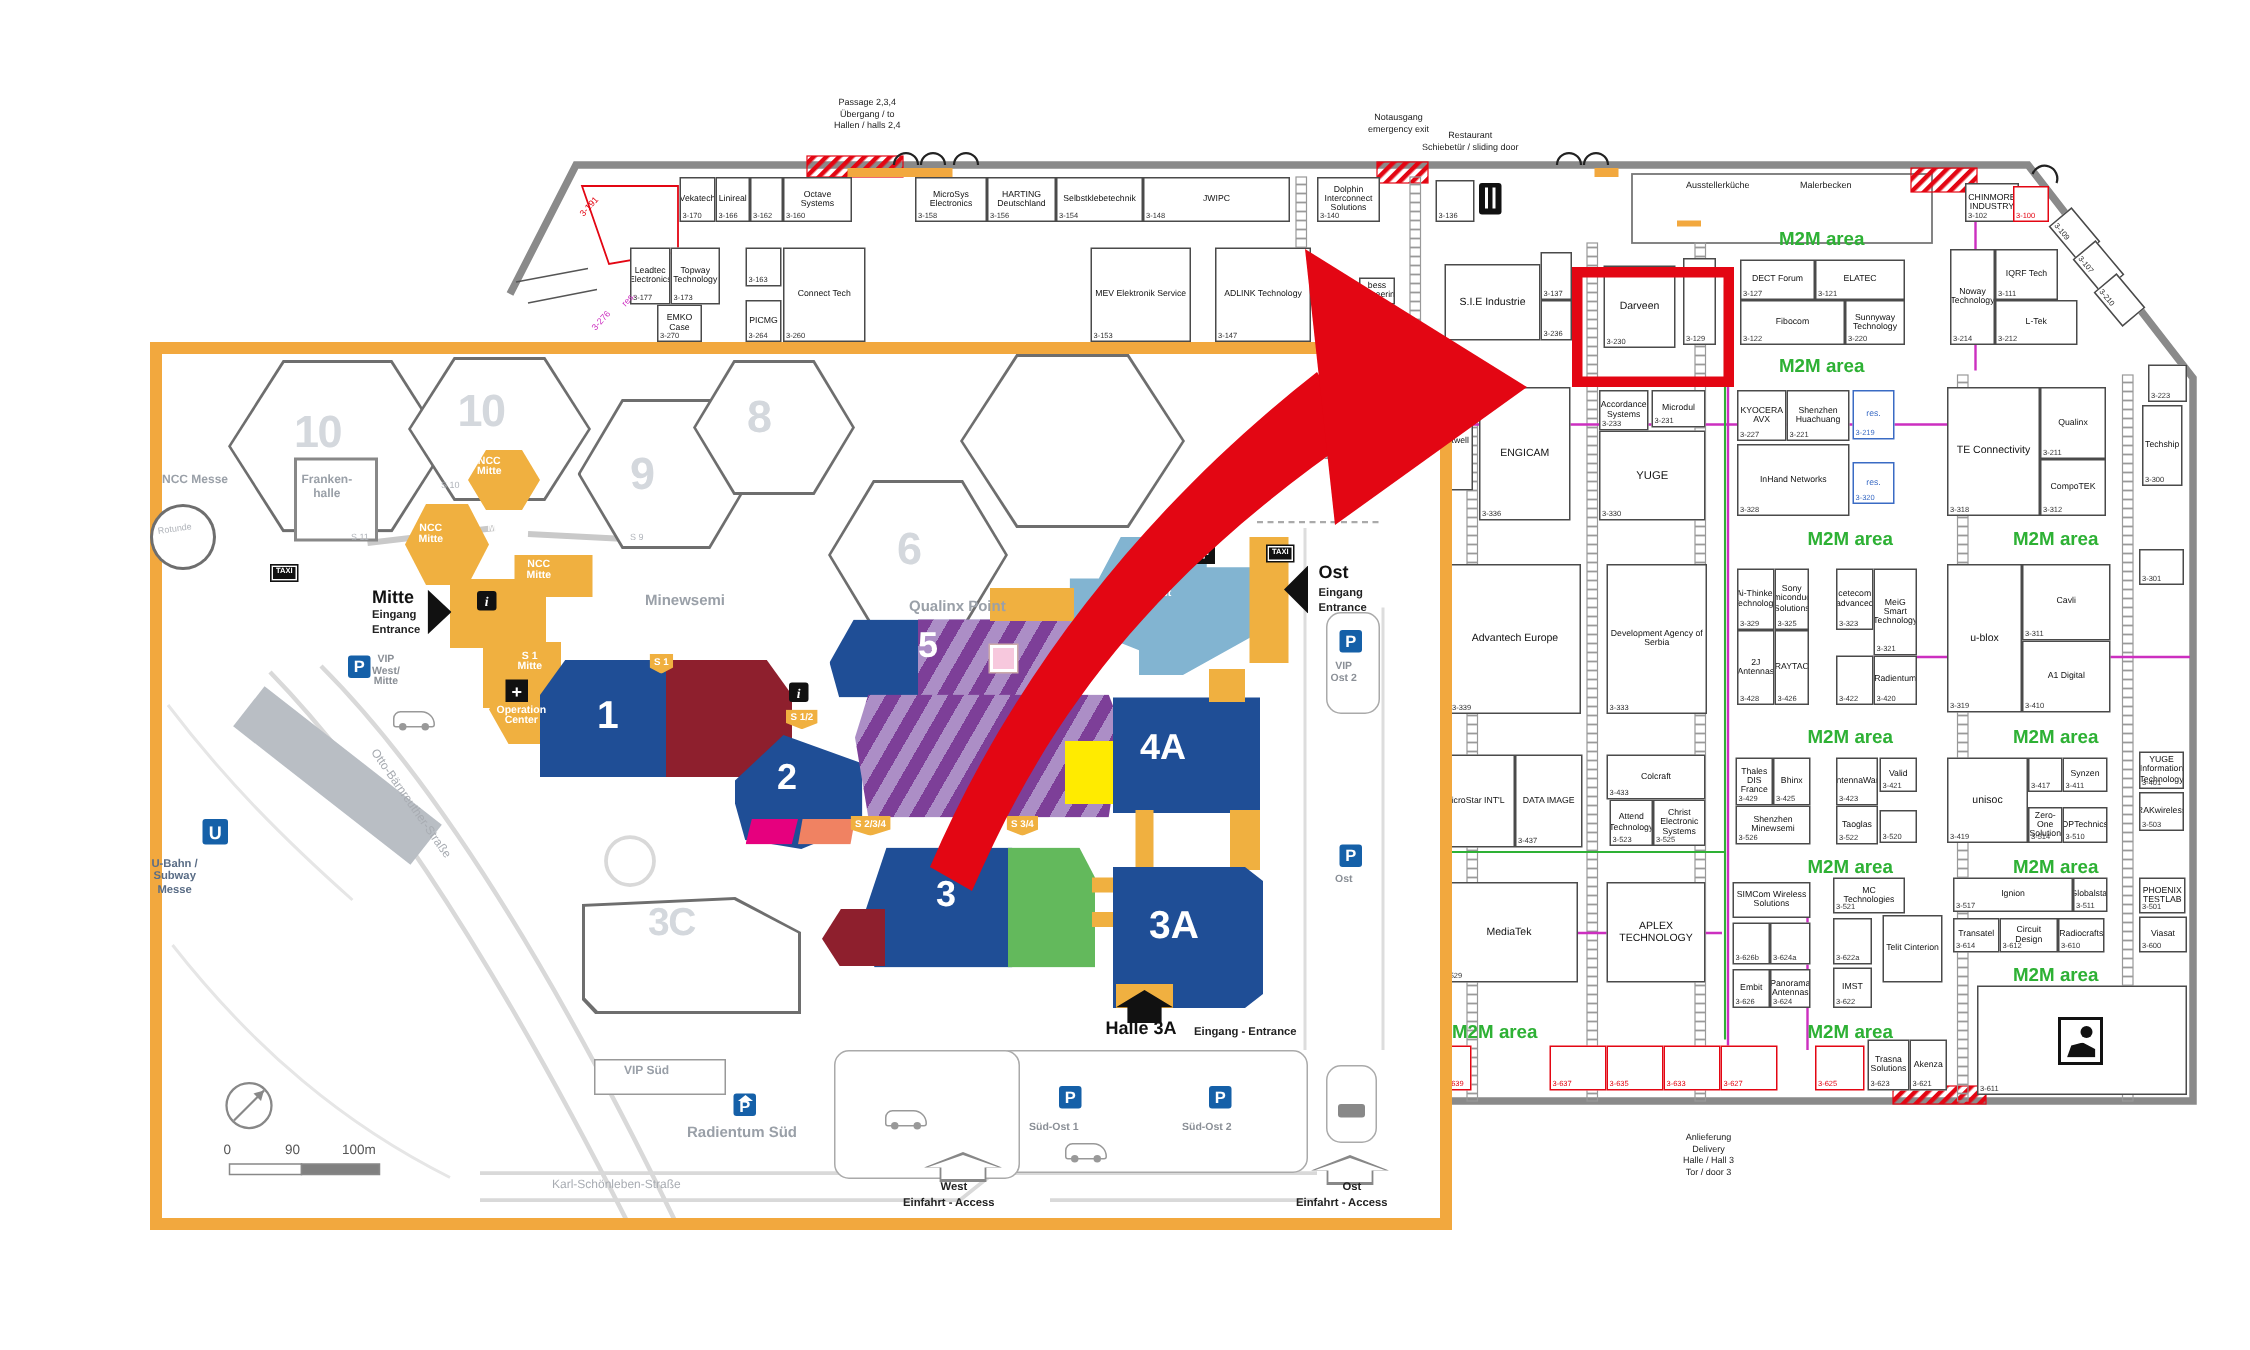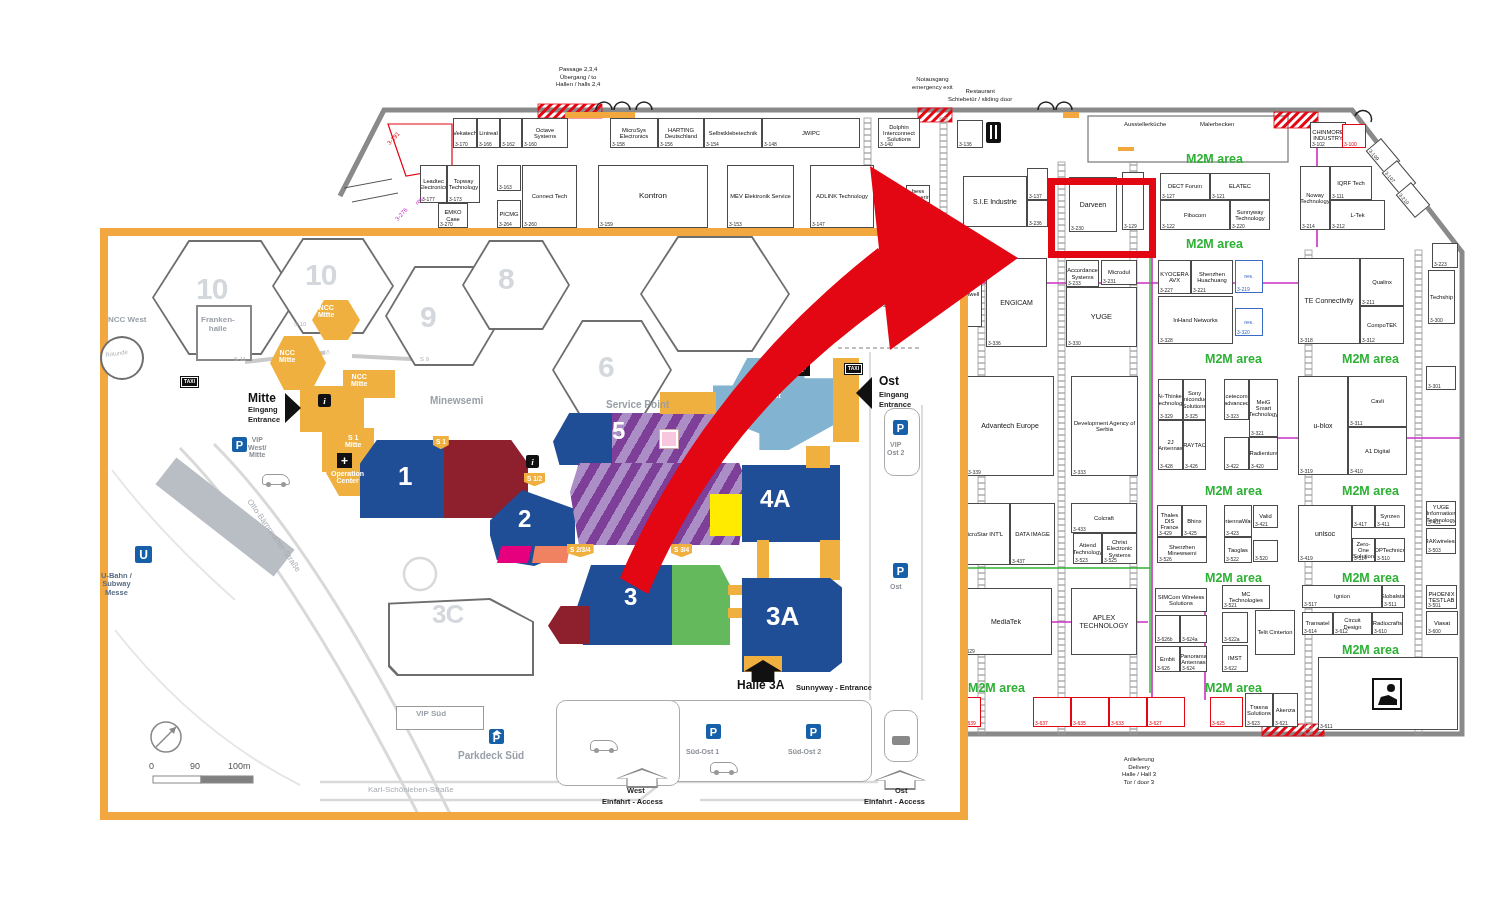--- a/index.html
+++ b/index.html
@@ -220,24 +220,20 @@
       <span class="bno">3-163</span>
     </div>
     <div class="booth" style="left: 497px; top: 200px; width: 24px; height: 28px;">
       <span class="bnm">PICMG</span>
       <span class="bno">3-264</span>
     </div>
     <div class="booth" style="left: 522px; top: 165px; width: 55px; height: 63px;">
       <span class="bnm">Connect Tech</span>
       <span class="bno">3-260</span>
     </div>
-    <div class="booth" style="left: 598px; top: 165px; width: 110px; height: 63px;">
-      <span class="bnm" style="font-size: 8px;">Kontron</span>
-      <span class="bno">3-159</span>
-    </div>
     <div class="booth" style="left: 727px; top: 165px; width: 67px; height: 63px;">
       <span class="bnm">MEV Elektronik Service</span>
       <span class="bno">3-153</span>
     </div>
     <div class="booth" style="left: 810px; top: 165px; width: 64px; height: 63px;">
       <span class="bnm">ADLINK Technology</span>
       <span class="bno">3-147</span>
     </div>
     <div class="booth" style="left: 906px; top: 185px; width: 24px; height: 18px;">
       <span class="bnm">bess engineering</span>
@@ -711,24 +707,24 @@
     <div class="ilab hwnum" style="left: 398px; top: 462px;">1</div>
     <div class="ilab hwnum s24" style="left: 518px; top: 506px;">2</div>
     <div class="ilab hwnum s24" style="left: 612px; top: 418px;">5</div>
     <div class="ilab hwnum s24" style="left: 660px; top: 486px;">4</div>
     <div class="ilab hwnum s24" style="left: 760px; top: 486px;">4A</div>
     <div class="ilab hwnum s24" style="left: 624px; top: 584px;">3</div>
     <div class="ilab hwnum s26" style="left: 766px; top: 602px;">3A</div>
     <div class="ilab hnum s26" style="left: 432px; top: 600px;">3C</div>
     <div class="ilab gflab" style="left: 201px; top: 316px;">Franken-
 halle</div>
-    <div class="ilab gflab s9" style="left: 108px; top: 316px;">NCC West</div>
+    <div class="ilab gflab s9" style="left: 108px; top: 316px;">NCC Messe</div>
     <div class="ilab tgray" style="left: 105px; top: 352px; transform: rotate(-8deg);">Rotunde</div>
     <div class="ilab gbold" style="left: 430px; top: 395px;">Minewsemi</div>
-    <div class="ilab gbold s8" style="left: 606px; top: 399px;">Service Point</div>
+    <div class="ilab gbold s8" style="left: 606px; top: 399px;">Qualinx Point</div>
     <div class="ilab street" style="left: 252px; top: 498px; transform: rotate(55deg);">Otto-Bärnreuther-Straße</div>
     <div class="ilab street" style="left: 368px; top: 786px;">Karl-Schönleben-Straße</div>
     <div class="ilab ublab" style="left: 101px; top: 572px;">U-Bahn /
 Subway
 Messe</div>
     <div class="ilab scn" style="left: 149px; top: 762px;">0</div>
     <div class="ilab scn" style="left: 190px; top: 762px;">90</div>
     <div class="ilab scn" style="left: 228px; top: 762px;">100m</div>
     <div class="ilab stab" style="left: 433px; top: 436px;">S 1</div>
     <div class="ilab stab" style="left: 524px; top: 473px;">S 1/2</div>
@@ -755,29 +751,29 @@
 West/
 Mitte</div>
     <div class="ilab pglab" style="left: 869px; top: 293px;">VIP
 Ost 1</div>
     <div class="ilab pglab" style="left: 887px; top: 441px;">VIP
 Ost 2</div>
     <div class="ilab pglab" style="left: 890px; top: 583px;">Ost</div>
     <div class="ilab pglab s8" style="left: 686px; top: 748px;">Süd-Ost 1</div>
     <div class="ilab pglab s8" style="left: 788px; top: 748px;">Süd-Ost 2</div>
     <div class="ilab gflab s9" style="left: 416px; top: 710px;">VIP Süd</div>
-    <div class="ilab gbold s9" style="left: 458px; top: 750px;">Parkdeck Süd</div>
+    <div class="ilab gbold s9" style="left: 458px; top: 750px;">Radientum Süd</div>
     <div class="ilab entb" style="left: 248px; top: 392px;">Mitte</div>
     <div class="ilab ents" style="left: 248px; top: 406px;">Eingang</div>
     <div class="ilab ents" style="left: 248px; top: 416px;">Entrance</div>
     <div class="ilab entb s14" style="left: 879px; top: 375px;">Ost</div>
     <div class="ilab ents" style="left: 879px; top: 391px;">Eingang</div>
     <div class="ilab ents" style="left: 879px; top: 401px;">Entrance</div>
     <div class="ilab entb s13" style="left: 737px; top: 679px;">Halle 3A</div>
-    <div class="ilab ents" style="left: 796px; top: 684px;">Sunnyway - Entrance</div>
+    <div class="ilab ents" style="left: 796px; top: 684px;">Eingang - Entrance</div>
     <div class="ilab ents s9" style="left: 627px; top: 787px;">West</div>
     <div class="ilab ents s9" style="left: 602px; top: 798px;">Einfahrt - Access</div>
     <div class="ilab ents s9" style="left: 895px; top: 787px;">Ost</div>
     <div class="ilab ents s9" style="left: 864px; top: 798px;">Einfahrt - Access</div>
     <div class="ilab taxi" style="left: 181px; top: 377px;">TAXI</div>
     <div class="ilab taxi" style="left: 845px; top: 364px;">TAXI</div>
     <div class="ilab star" style="left: 624px; top: 554px;">★</div>
     <div class="picon" style="left: 232px; top: 437px;">P</div>
     <div class="picon" style="left: 848px; top: 292px;">P</div>
     <div class="picon" style="left: 893px; top: 420px;">P</div>

